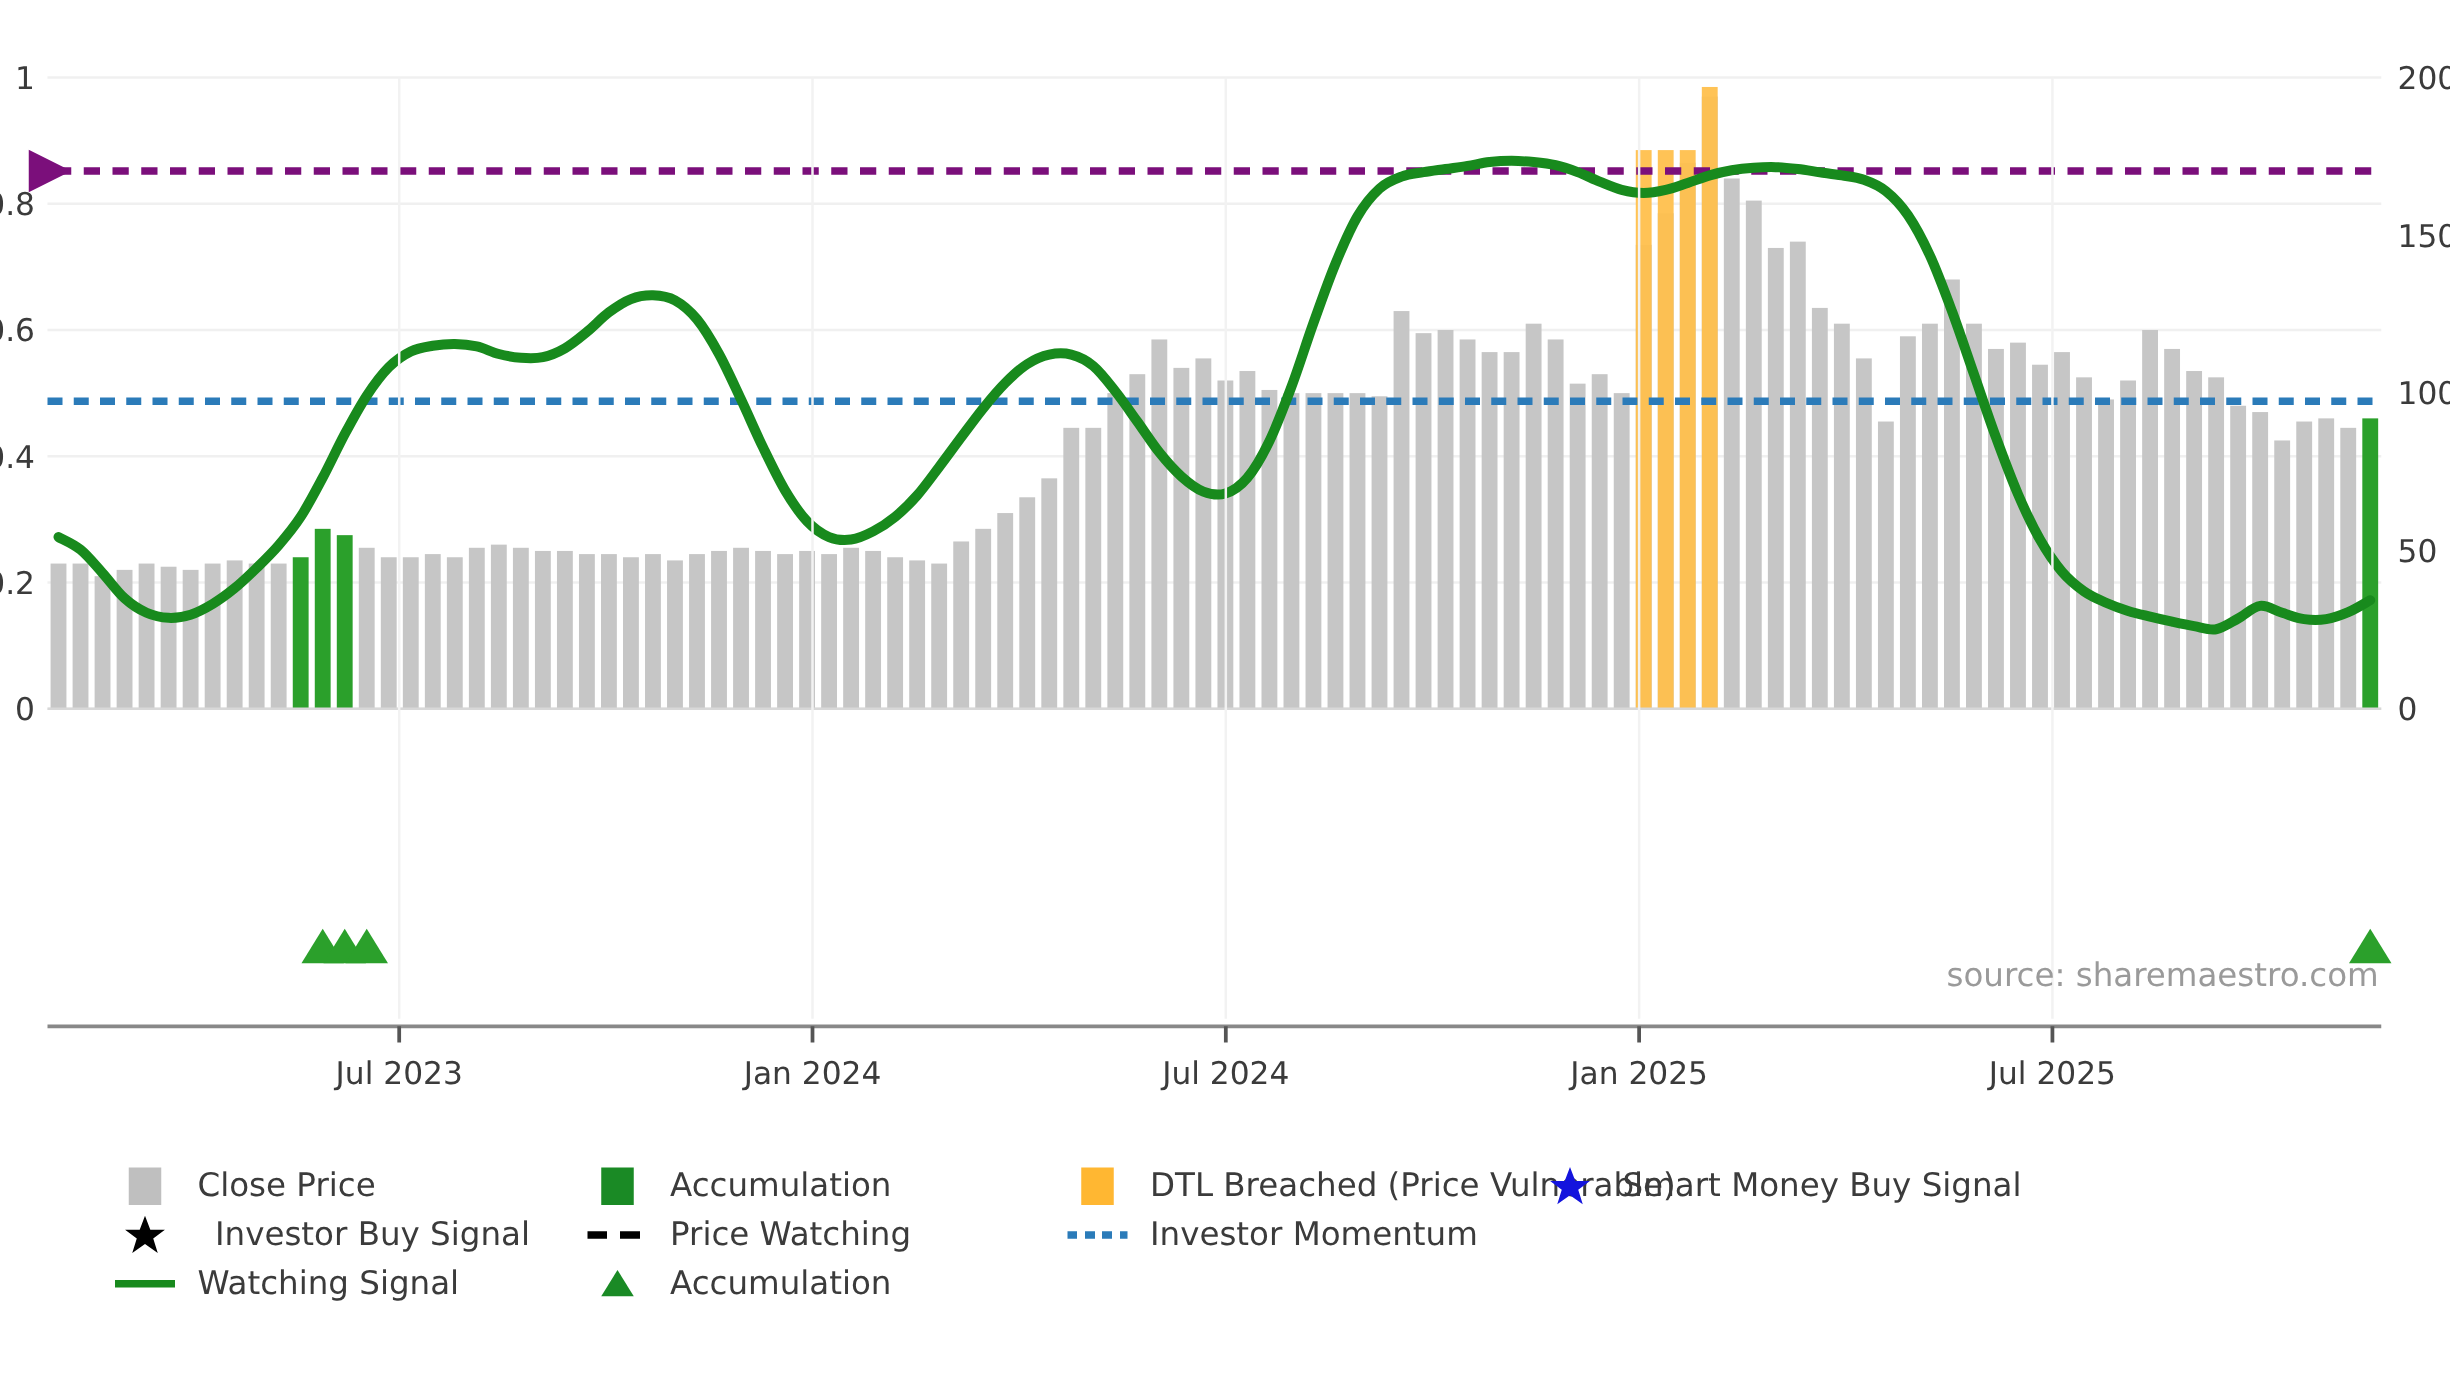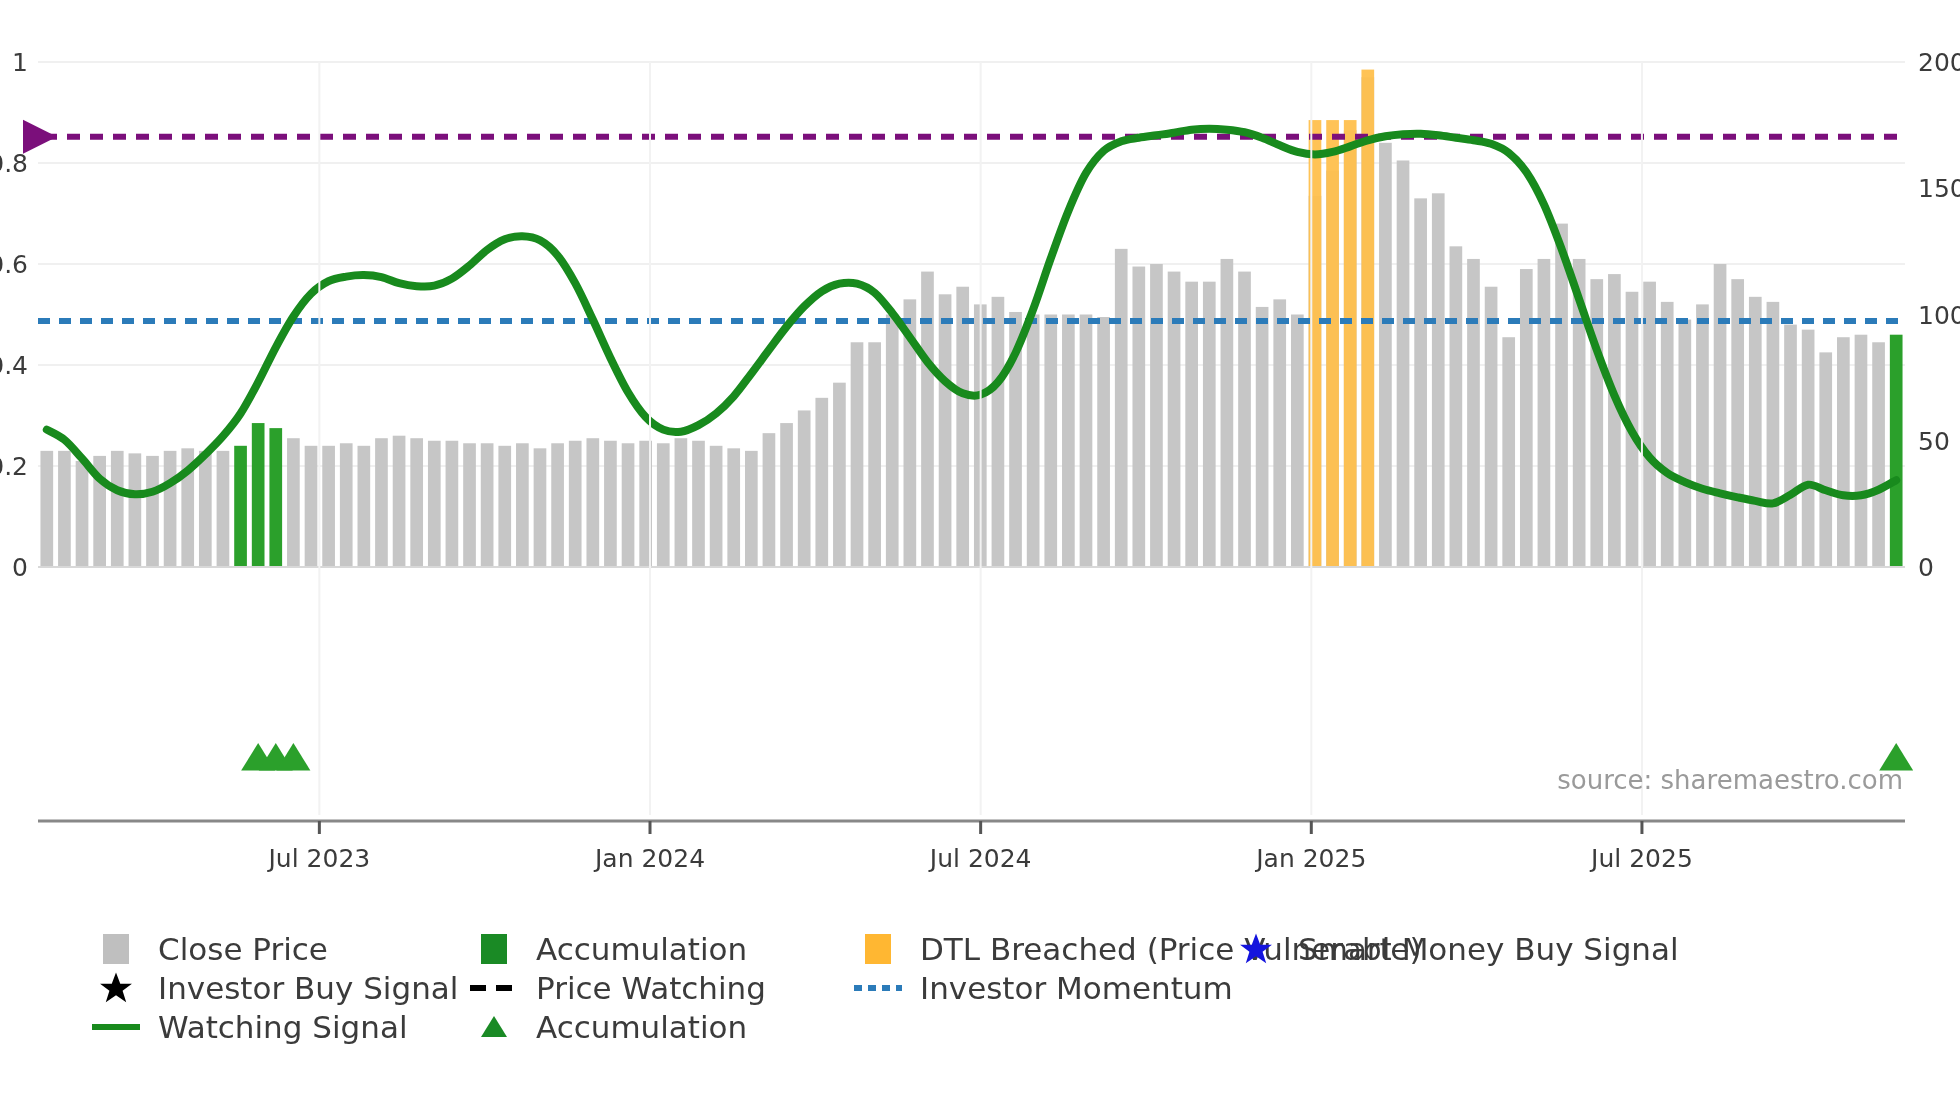--- a/index.html
+++ b/index.html
@@ -45,21 +45,21 @@
     height: 38px;
   }
   .legend-item {
     position: absolute;
     display: flex;
     align-items: center;
     height: 38px;
   }
   .legend-text {
     font-family: "DejaVu Sans", "Liberation Sans", sans-serif;
-    font-size: 31px;
+    font-size: 26px;
     color: #3b3b3b;
     white-space: nowrap;
   }
   .lg-swatch {
     width: 56px;
     height: 38px;
     display: flex;
     align-items: center;
     justify-content: center;
     margin-right: 14px;
@@ -274,21 +274,21 @@
       <div class="legend-item" style="left: 1228px;">
         <span class="lg-swatch">
           <svg width="34" height="34" viewBox="0 0 32 32">
             <path d="M16 1.5 L20 12 L31 12 L22.2 18.6 L25.6 29.5 L16 22.8 L6.4 29.5 L9.8 18.6 L1 12 L12 12 Z" fill="#1414dd"></path>
           </svg>
         </span>
         <span class="legend-text">Smart Money Buy Signal</span>
       </div>
     </div>
   <div class="legend-row" id="legend-row-1" style="top:969px;">
-      <div class="legend-item" style="left: 88px;">
+      <div class="legend-item" style="left: 88px; gap: 14px;">
         <span class="lg-swatch">
           <svg width="34" height="34" viewBox="0 0 32 32">
             <path d="M16 1.5 L20 12 L31 12 L22.2 18.6 L25.6 29.5 L16 22.8 L6.4 29.5 L9.8 18.6 L1 12 L12 12 Z" fill="#000000"></path>
           </svg>
         </span>
         <span class="legend-text">Investor Buy Signal</span>
       </div>
       <div class="legend-item" style="left: 466px;">
         <span class="lg-swatch">
           <span class="sw-dashed" style="background:linear-gradient(to right, #000000 0 16px, transparent 16px 26px, #000000 26px 42px, transparent 42px 48px)"></span>

